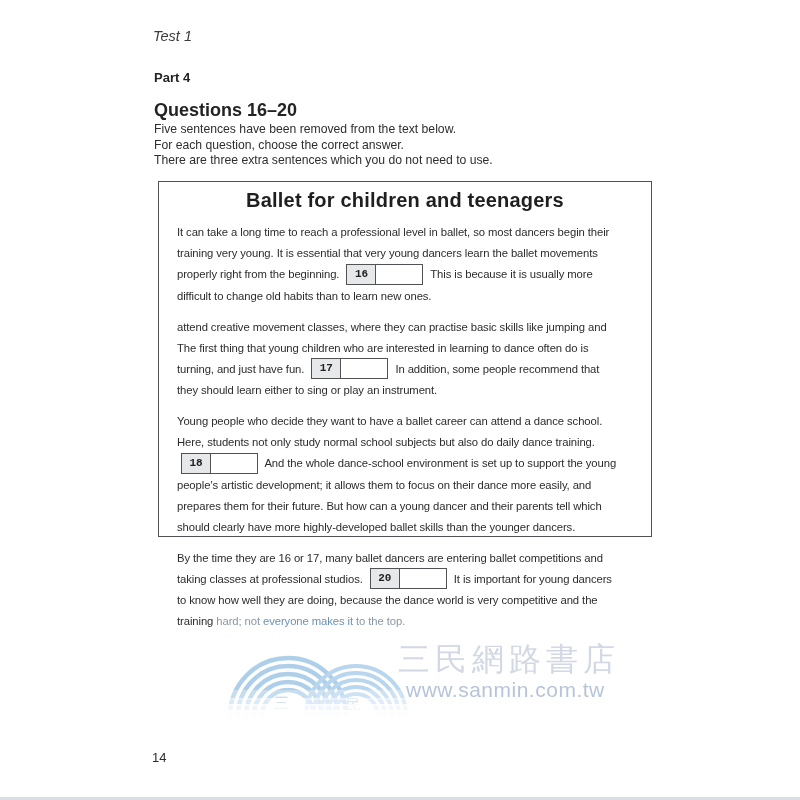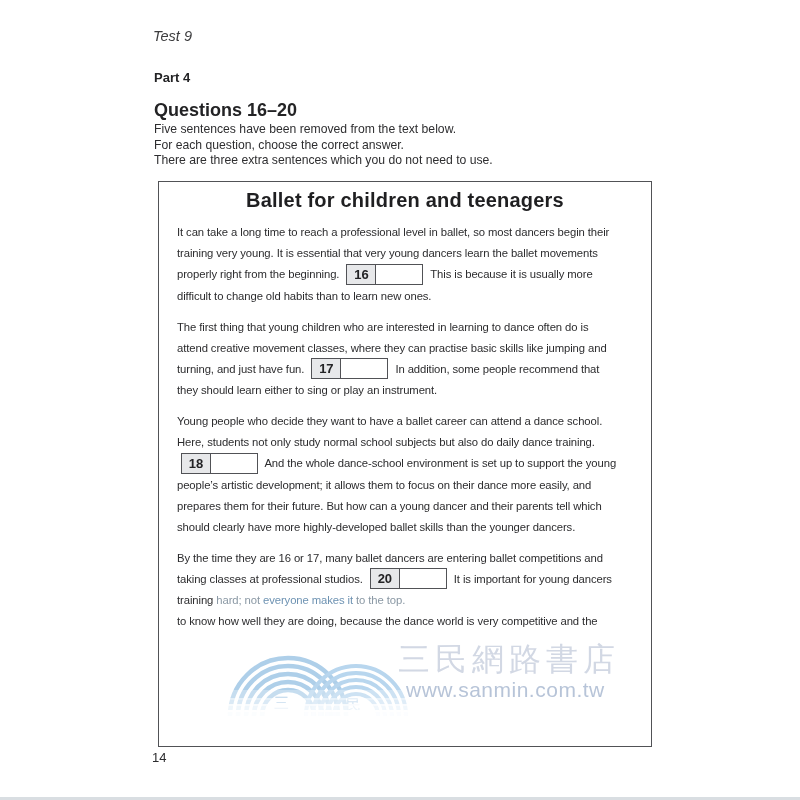--- a/index.html
+++ b/index.html
@@ -6,48 +6,48 @@
   body{width:800px;height:800px;background:#fff;font-family:"Liberation Sans","DejaVu Sans",sans-serif;color:var(--text,#2c2c2e);}
   .sheet{position:relative;width:800px;height:800px;background:#ffffff;overflow:hidden;}
 
   
   .test-title{position:absolute;left:153px;top:28px;font-size:14.5px;font-style:italic;color:#3c3c3e;}
   .part-title{position:absolute;left:154px;top:70px;font-size:13px;font-weight:bold;color:#232325;}
   .questions-range{position:absolute;left:154px;top:100px;font-size:18px;font-weight:bold;color:#232325;}
   .instructions{position:absolute;left:154px;top:122px;font-size:12.2px;line-height:15.5px;color:#2e2e30;}
 
   
-  .passage-box{position:absolute;left:158px;top:181px;width:494px;height:566px;box-sizing:border-box;border:1.5px solid var(--border,#515256);background:transparent;}
+  .passage-box{position:absolute;left:158px;top:181px;width:494px;height:356px;box-sizing:border-box;border:1.5px solid var(--border,#515256);background:transparent;}
   .passage-title{margin:6px 0 0 0;text-align:center;font-size:20px;font-weight:bold;letter-spacing:0.2px;color:#1f1f21;line-height:24px;}
   .passage-body{padding:10px 18px 0 18px;}
   .para{margin:0 0 10px 0;}
   .line{white-space:nowrap;line-height:21px;font-size:11.3px;letter-spacing:-0.1px;color:var(--text,#2c2c2e);}
   .faded{color:var(--faded,#8a98a4);}
   .faded-blue{color:var(--faded-blue,#6d92b2);}
 
   
   .abox{display:inline-flex;vertical-align:middle;height:19px;margin:0 4px;border:1.5px solid var(--border,#515256);background:#fff;position:relative;top:-1px;}
-  .anum{width:28px;display:flex;align-items:center;justify-content:center;background:var(--gap-fill,#e7e8ea);border-right:1.5px solid var(--border,#515256);font-size:13px;font-weight:bold;color:#232325;}
+  .anum{width:28px;display:flex;align-items:center;justify-content:center;background:var(--gap-fill,#e7e8ea);border-right:1.5px solid var(--border,#515256);font-size:11px;font-weight:bold;color:#232325;font-family:Liberation Mono, monospace;}
   .ablank{width:46px;background:#ffffff;}
 
   
   .watermark{position:absolute;left:0;top:0;width:800px;height:800px;pointer-events:none;mix-blend-mode:multiply;}
   .wm-logo{position:absolute;left:222px;top:646px;}
   .wm-name{position:absolute;left:398px;top:638px;font-size:32px;letter-spacing:5px;color:var(--wm-text,#d2d8e4);font-family:"DejaVu Sans",sans-serif;}
   .wm-url{position:absolute;left:406px;top:678px;font-size:21px;letter-spacing:0.5px;color:var(--wm-url,#b7c4d8);}
 
   .page-number{position:absolute;left:152px;top:750px;font-size:13px;color:#2c2c2e;}
   .page-edge{position:absolute;left:0;bottom:0;width:800px;height:3px;background:#d9dee2;}
 </style>
 </head>
 <body>
 
 <div class="sheet">
 
-  <div class="test-title">Test 9</div>
+  <div class="test-title">Test 1</div>
   <div class="part-title">Part 4</div>
   <div class="questions-range">Questions 16–20</div>
 
   <div class="instructions">
     <div>Five sentences have been removed from the text below.</div>
     <div>For each question, choose the correct answer.</div>
     <div>There are three extra sentences which you do not need to use.</div>
   </div>
 
   <div class="passage-box">
@@ -56,22 +56,22 @@
         <div class="para">
           <div class="line"><span>It can take a long time to reach a professional level in ballet, so most dancers begin their</span></div>
           <div class="line"><span>training very young. It is essential that very young dancers learn the ballet movements</span></div>
           <div class="line"><span>properly right from the beginning. </span><span class="abox">
               <span class="anum">16</span>
               <span class="ablank"></span>
             </span><span> This is because it is usually more</span></div>
           <div class="line"><span>difficult to change old habits than to learn new ones.</span></div>
         </div>
         <div class="para">
+          <div class="line"><span>attend creative movement classes, where they can practise basic skills like jumping and</span></div>
           <div class="line"><span>The first thing that young children who are interested in learning to dance often do is</span></div>
-          <div class="line"><span>attend creative movement classes, where they can practise basic skills like jumping and</span></div>
           <div class="line"><span>turning, and just have fun. </span><span class="abox">
               <span class="anum">17</span>
               <span class="ablank"></span>
             </span><span> In addition, some people recommend that</span></div>
           <div class="line"><span>they should learn either to sing or play an instrument.</span></div>
         </div>
         <div class="para">
           <div class="line"><span>Young people who decide they want to have a ballet career can attend a dance school.</span></div>
           <div class="line"><span>Here, students not only study normal school subjects but also do daily dance training.</span></div>
           <div class="line"><span class="abox">
@@ -81,22 +81,22 @@
           <div class="line"><span>people’s artistic development; it allows them to focus on their dance more easily, and</span></div>
           <div class="line"><span>prepares them for their future. But how can a young dancer and their parents tell which</span></div>
           <div class="line"><span>should clearly have more highly-developed ballet skills than the younger dancers.</span></div>
         </div>
         <div class="para">
           <div class="line"><span>By the time they are 16 or 17, many ballet dancers are entering ballet competitions and</span></div>
           <div class="line"><span>taking classes at professional studios. </span><span class="abox">
               <span class="anum">20</span>
               <span class="ablank"></span>
             </span><span> It is important for young dancers</span></div>
+          <div class="line"><span>to know how well they are doing, because the dance world is very competitive and the</span></div>
           <div class="line"><span>training </span><span class="faded">hard; not </span><span class="faded-blue">everyone makes it</span><span class="faded"> to the top.</span></div>
-          <div class="line"><span>to know how well they are doing, because the dance world is very competitive and the</span></div>
         </div>
       </div>
   </div>
 
   <div class="watermark">
     <svg class="wm-logo" width="200" height="72" viewBox="0 0 200 72">
       <g fill="none" stroke="#aecfe9" stroke-width="4.5">
         <path d="M 8 70 A 58 58 0 0 1 124 70"></path>
         <path d="M 16 70 A 50 50 0 0 1 116 70"></path>
         <path d="M 24 70 A 42 42 0 0 1 108 70"></path>

